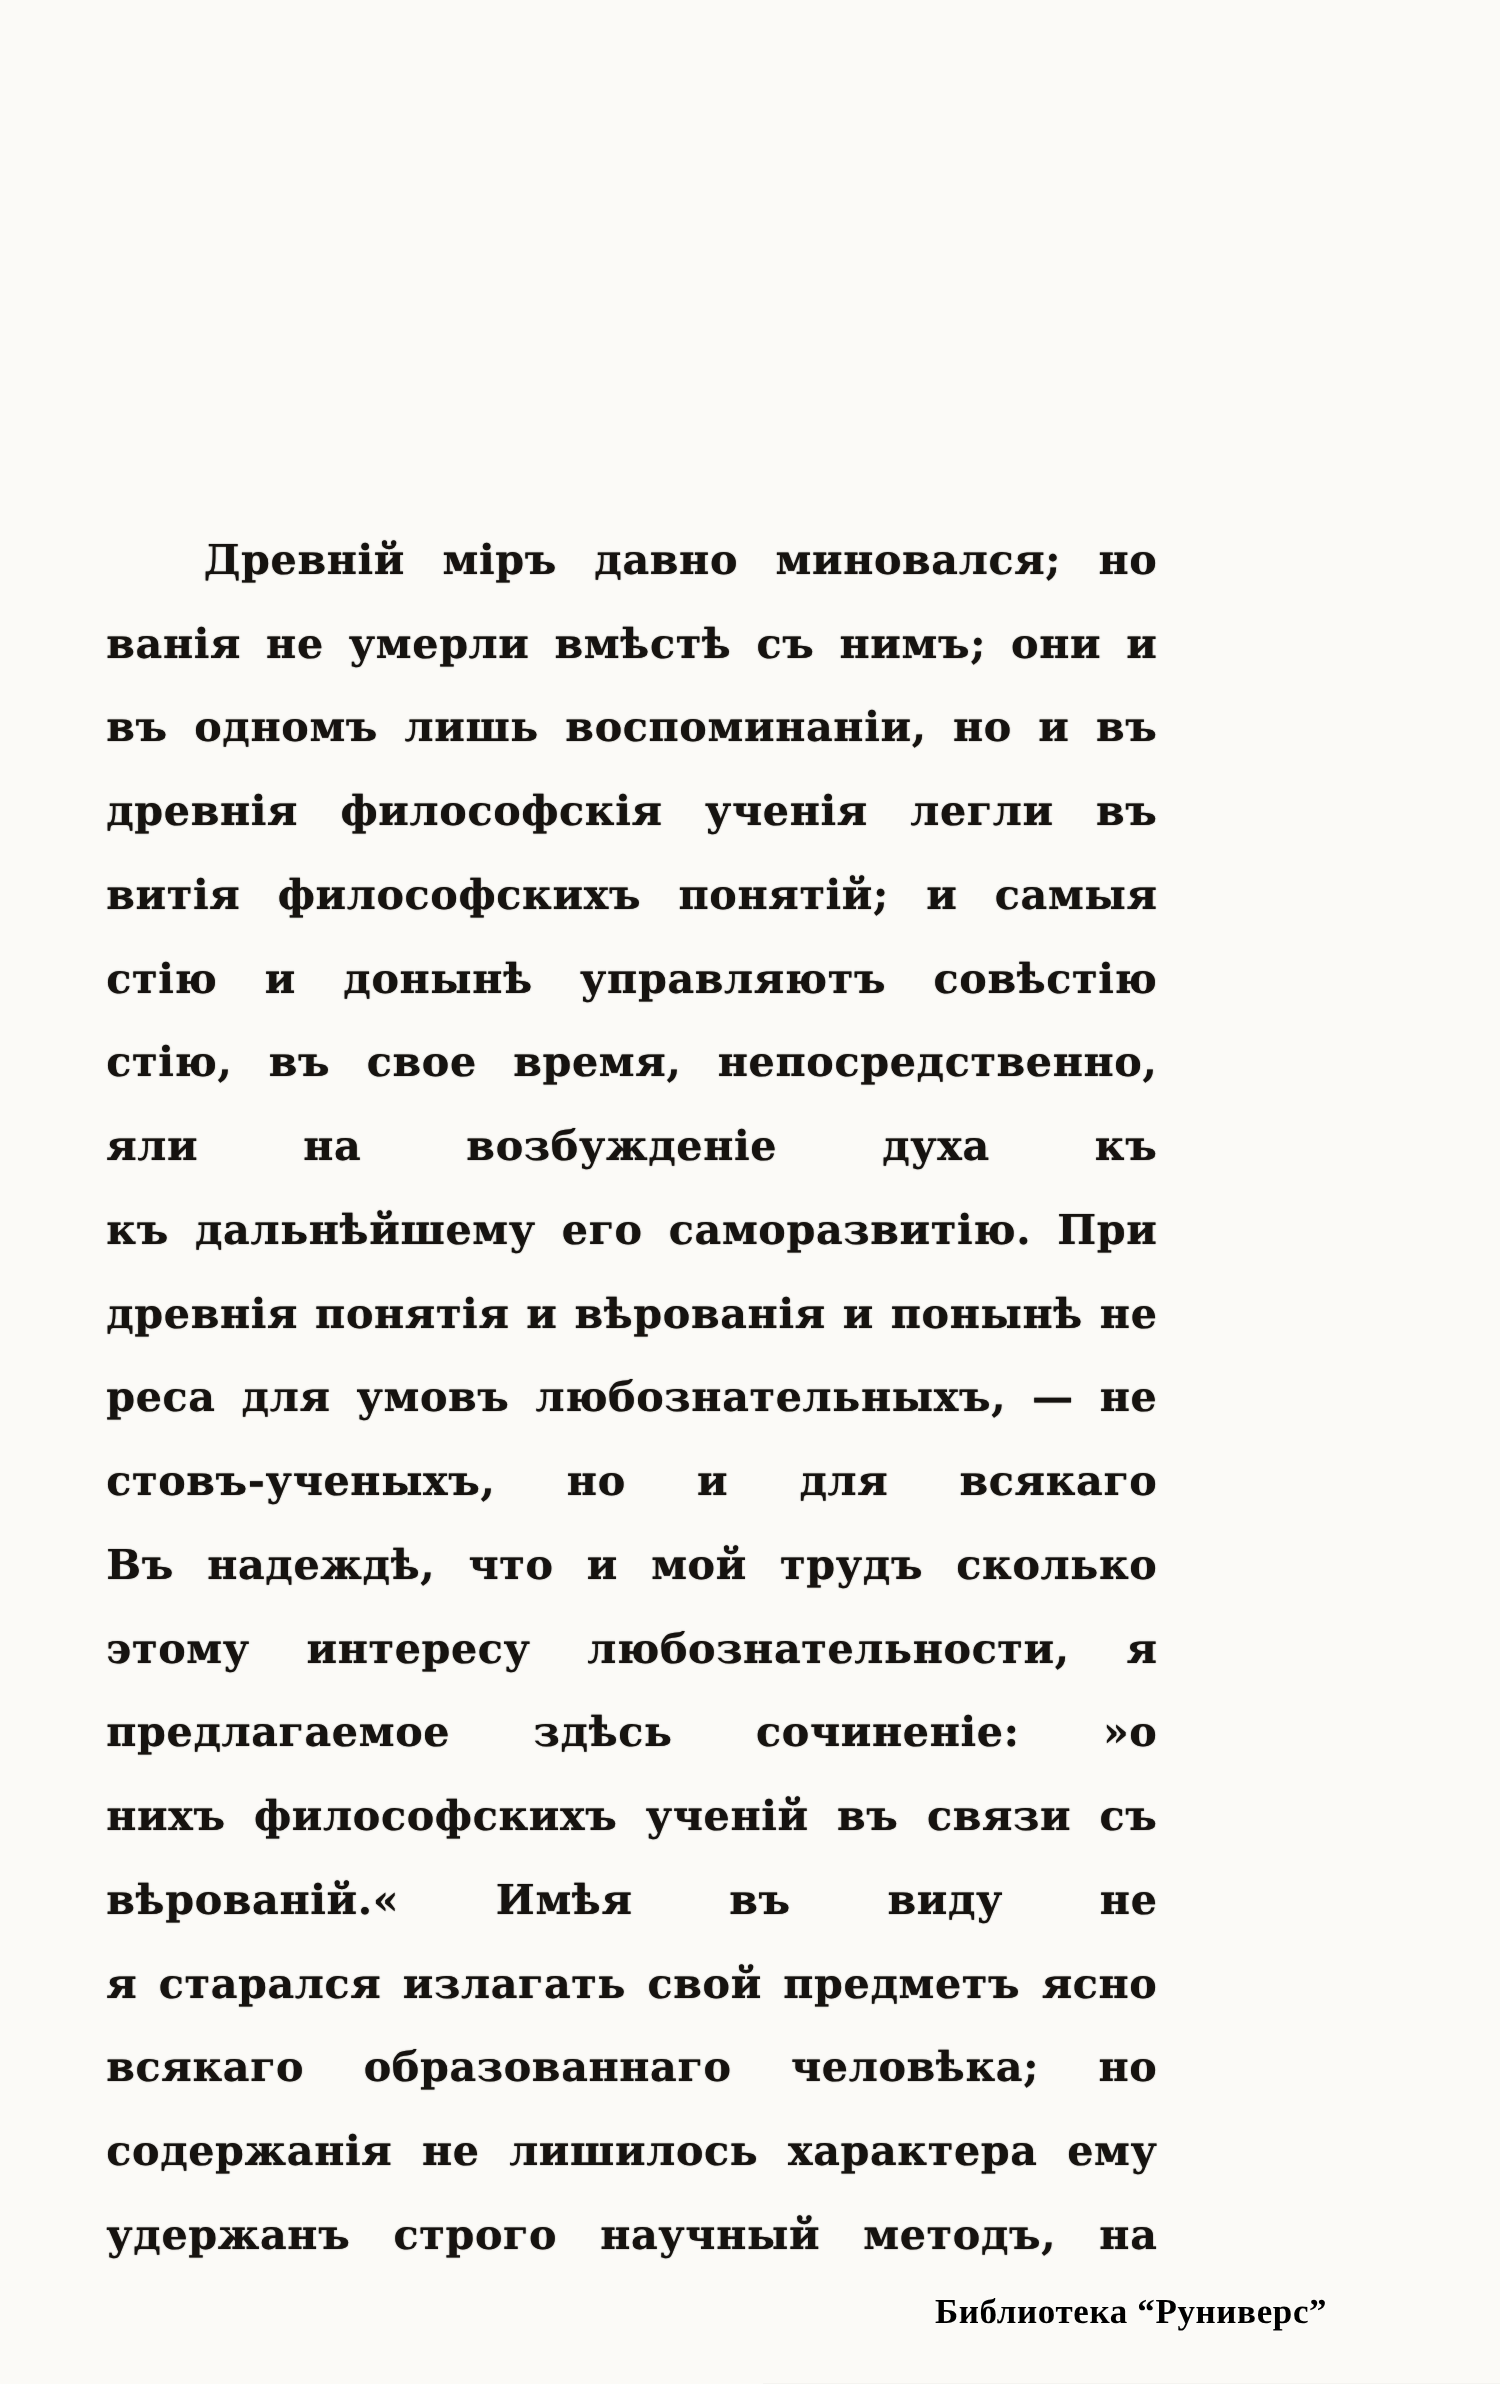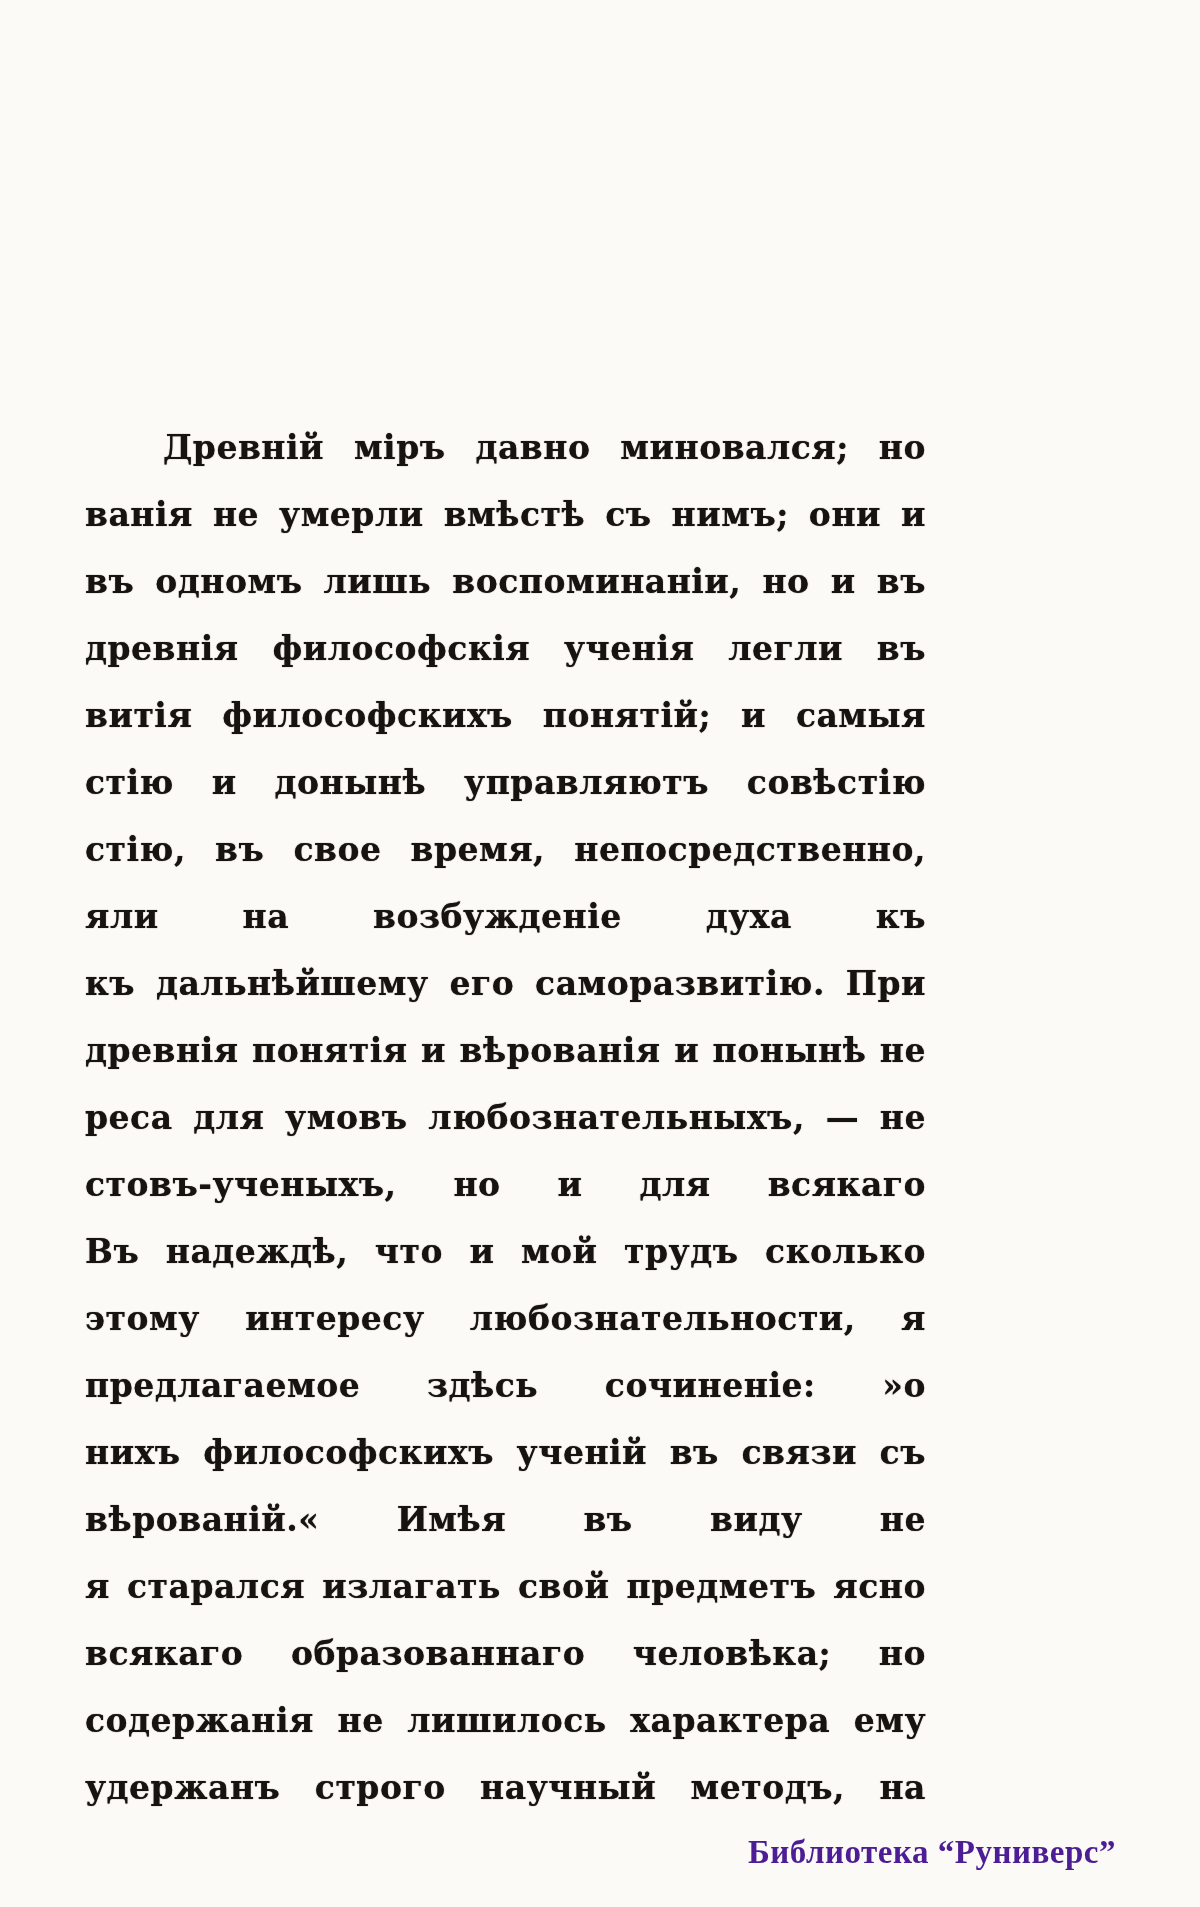--- a/index.html
+++ b/index.html
@@ -35,23 +35,23 @@
     height: 67px;
     overflow: hidden;
   }
   .text-line.first {
     padding-left: 78px;
   }
   .watermark {
     position: absolute;
     left: 748px;
     top: 1834px;
-    color: #4c1d95;
+    color: #000000;
     font-family: "Liberation Serif", serif;
-    font-size: 33px;
+    font-size: 28px;
     font-weight: bold;
     letter-spacing: 0.5px;
     white-space: nowrap;
   }
 </style>
 </head>
 <body>
 
 <div class="page">
 

